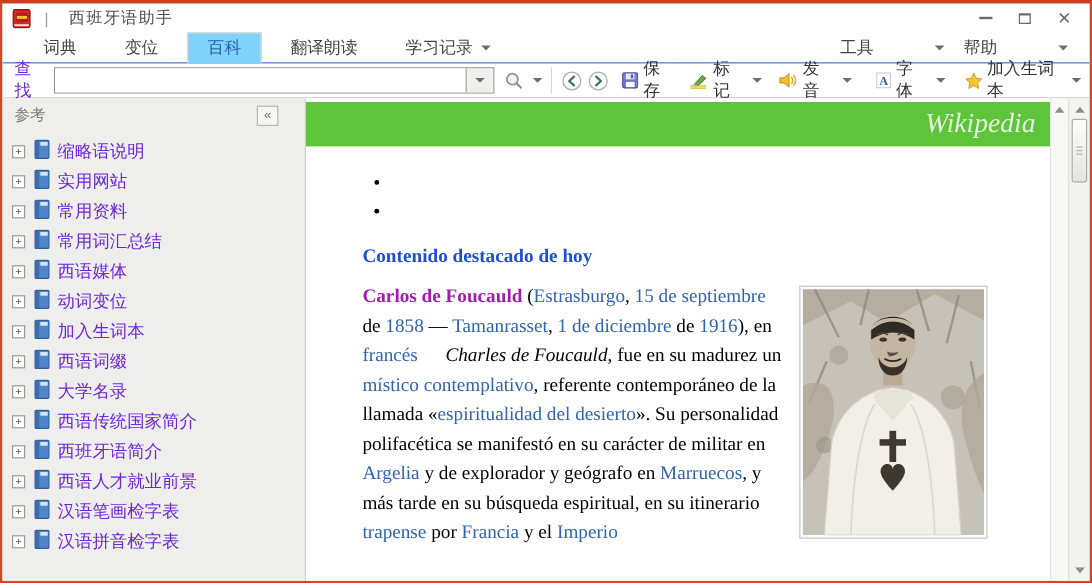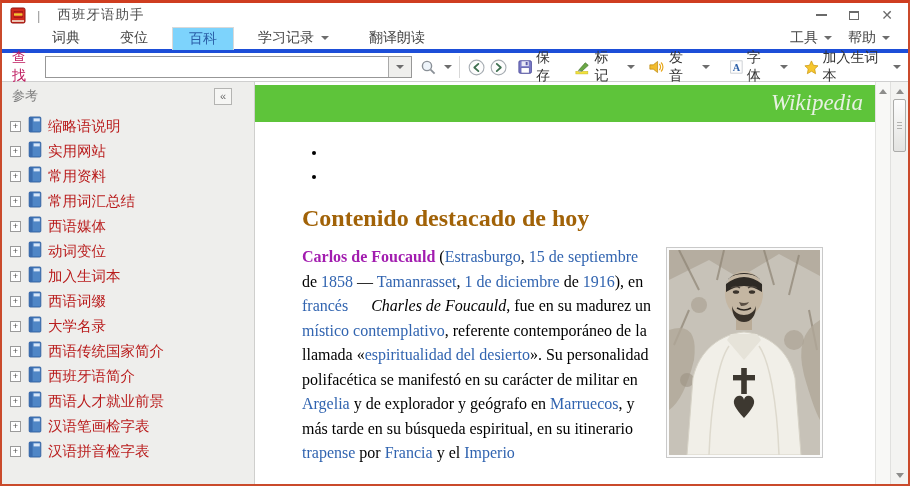--- a/index.html
+++ b/index.html
@@ -13,62 +13,62 @@
   .titlebar{ height:24px; display:flex; align-items:center; padding:0 6px 0 8px; background:#fff; }
   .app-icon{ width:17px; height:17px; flex:0 0 auto; }
   .title-sep{ color:#9a9a9a; margin:0 7px 0 10px; font-size:13px; }
   .title-text{ font-size:13.5px; color:#4f4f4f; letter-spacing:1px;margin-left:10px; }
   .title-spacer{ flex:1; }
   .winbtn{ width:30px; height:20px; display:flex; align-items:center; justify-content:center; margin-left:3px; cursor:default; }
   .glyph-min{ width:11px; height:0; border-top:2px solid #6a6a6a; }
   .glyph-max{ width:10px; height:9px; border:1px solid #6a6a6a; border-top:2px solid #6a6a6a; }
   .glyph-close{ font-size:14px; color:#6a6a6a; line-height:1; }
   
-  .tabbar{ height:26px; display:flex; align-items:stretch; padding-left:30px; border-bottom:4px solid #1d4ed8; background:#fff; }
+  .tabbar{ height:26px; display:flex; align-items:stretch; padding-left:14px; border-bottom:1px solid #1d4ed8; background:#fff; }
   .tab{ display:flex; align-items:center; padding:0 16px; margin:0 4px; font-size:14px; color:#454545; position:relative; }
   .tab.active{
     color:#2b5fa8; background:#7dd3fc; border:1px solid #d9d9d9; border-bottom:none;
     margin-bottom:-1px; padding-bottom:1px;
   }
   .tab .caret{ margin-left:7px; }
   .tab-spacer{ flex:1; }
   .menu-right{ display:flex; align-items:center; padding-right:10px; }
-  .menu-item{ display:flex; align-items:center; font-size:14px; color:#454545; padding:0 8px; }
+  .menu-item{ display:flex; align-items:center; font-size:14px; color:#454545; padding:0 8px;gap:45px; }
   .menu-item .caret{ margin-left:6px; }
   .caret{ width:0; height:0; border-left:4px solid transparent; border-right:4px solid transparent; border-top:4px solid #6d6d6d; display:inline-block; }
   
   .toolbar{ height:29px; display:flex; align-items:center; padding:0 4px 0 10px; border-bottom:1px solid #cfcfcf; background:#fff; }
-  .find-label{ font-size:14px; color:#be185d; margin-right:8px; }
+  .find-label{ font-size:14px; color:#6d28d9; margin-right:8px; }
   .search-combo{ display:flex; width:406px; height:22px; border:1px solid #979797; background:#fff; }
   .search-input{ flex:1; border:none; outline:none; font-size:13px; padding:0 4px; background:#fff; }
   .combo-dd{ width:23px; background:#efefed; border-left:1px solid #a9a9a9; display:flex; align-items:center; justify-content:center; }
   .tool-group{ display:flex; align-items:center; margin-left:8px; }
   .sep-v{ width:1px; height:22px; background:#d8d8d8; margin:0 7px; }
   .tbtn{ display:flex; align-items:center; gap:4px; font-size:14px; color:#333; padding:0 3px; height:24px; }
   .tbtn .caret{ margin-left:5px; }
   .navbtn{ width:19px; height:19px; margin:0 2px; }
   
   .mainrow{ display:flex; height:403px; }
   .sidebar{ width:253px; background:#eeeeec; border-right:1px solid #cfcfcd; display:flex; flex-direction:column; }
   .side-head{ height:28px; display:flex; align-items:center; padding:0 10px; }
   .side-title{ font-size:13px; color:#7e7e7e; flex:1; }
   .collapse-btn{ width:18px; height:17px; border:1px solid #b4b4b2; background:#f6f6f4; color:#6d6d6d; font-size:11px; display:flex; align-items:center; justify-content:center; margin-right:12px; }
   .tree{ list-style:none; padding:4px 0 0 0; overflow:hidden; }
   .tree li{ height:25px; display:flex; align-items:center; padding-left:8px; }
   .expander{ width:11px; height:11px; border:1px solid #9a9a9a; background:#fff; color:#555; font-size:9px; line-height:9px; display:flex; align-items:center; justify-content:center; flex:0 0 auto; }
   .tree .book{ margin:0 6px 0 7px; flex:0 0 auto; }
-  .tree .lbl{ font-size:14.5px; color:#b91c1c; white-space:nowrap;font-family:Liberation Serif, serif; }
+  .tree .lbl{ font-size:14.5px; color:#6d28d9; white-space:nowrap;font-family:Liberation Serif, serif; }
   
   .content{ flex:1; background:#fff; position:relative; overflow:hidden; }
   .banner{ margin-top:3px; height:37px; background:#5ec43a; color:#e7f1e2; text-align:right;
            font-family:"Liberation Serif",serif; font-style:italic; font-size:23px; line-height:36px; padding-right:12px; }
   .article{ margin:0 52px 0 47px; color:#000; font-family:"Liberation Serif",serif; }
   .bullets{ margin:22px 0 0 0; padding-left:25px; }
   .bullets li{ height:24px; font-size:15px; color:#000; }
-  .article h2{ margin:13px 0 0 0; font-size:24px; font-family:"Liberation Serif",serif; color:#a16207; }
+  .article h2{ margin:13px 0 0 0; font-size:16px; font-family:"Liberation Serif",serif; color:#1d4ed8; }
   .para{ margin-top:13px; font-size:16px; line-height:24.5px; text-align:left; }
   .photo{ float:right; width:157px; height:211px; padding:2px; border:1px solid #c9c9c9; background:#fbfbfb; margin:2px 0 6px 13px; }
   .seg-l{ color:#3164b0; } .seg-bl{ color:#a21caf; font-weight:bold; }
   .seg-i{ font-style:italic;margin-left:19px; } .seg-p{ color:#000; }
   
   .scroll-inner{ width:15px; background:#f8f8f6; border-left:1px solid #e3e3e1; position:relative; }
   .scroll-outer{ width:18px; background:#f3f3f1; border-left:1px solid #e0e0de; position:relative; }
   .sb-arrow-up{ position:absolute; top:7px; left:50%; transform:translateX(-50%); width:0; height:0;
                 border-left:4px solid transparent; border-right:4px solid transparent; border-bottom:5px solid #8d8d8b; }
   .sb-arrow-down{ position:absolute; bottom:7px; left:50%; transform:translateX(-50%); width:0; height:0;
@@ -109,25 +109,25 @@
         <div class="tab">
           <span>词典</span>
         </div>
         <div class="tab">
           <span>变位</span>
         </div>
         <div class="tab active">
           <span>百科</span>
         </div>
         <div class="tab">
+          <span>翻译朗读</span>
+        </div>
+        <div class="tab">
           <span>学习记录</span>
           <span class="caret"></span>
-        </div>
-        <div class="tab">
-          <span>翻译朗读</span>
         </div>
       </span>
     <span class="tab-spacer"></span>
     <span id="menu-right" class="menu-right">
         <div class="menu-item">
           <span>工具</span>
           <span class="caret"></span>
         </div>
         <div class="menu-item">
           <span>帮助</span>

